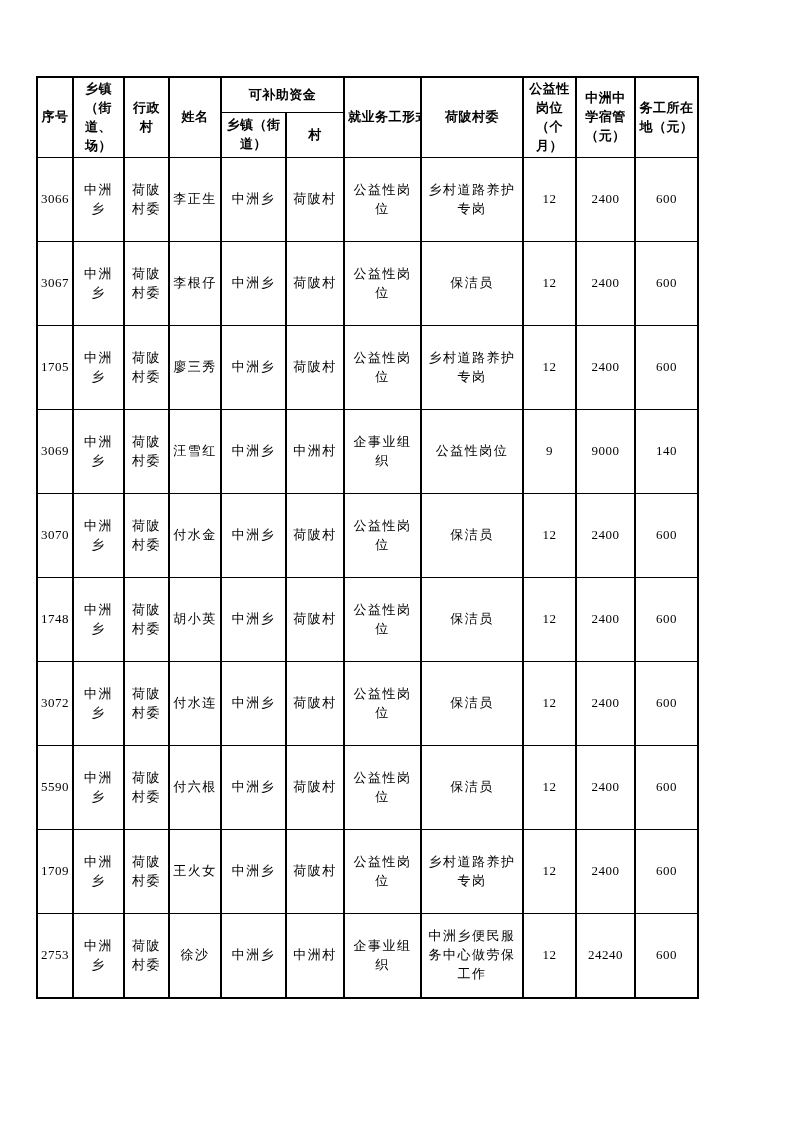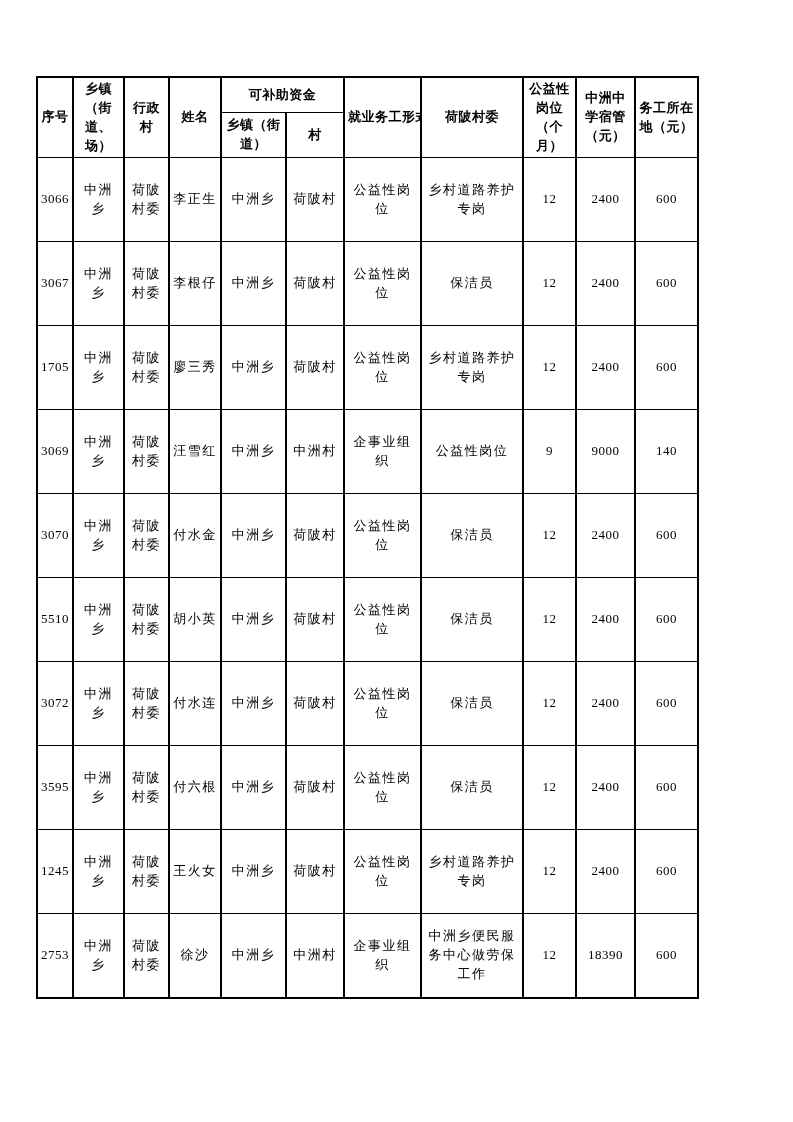--- a/index.html
+++ b/index.html
@@ -154,21 +154,21 @@
       <td>中洲乡</td>
       <td>荷陂村</td>
       <td>公益性岗位</td>
       <td>保洁员</td>
       <td class="num">12</td>
       <td class="num">2400</td>
       <td class="num">600</td>
     </tr>
 
     <tr>
-      <td class="num">5510</td>
+      <td class="num">1748</td>
       <td>中洲乡</td>
       <td>荷陂村委</td>
       <td>胡小英</td>
       <td>中洲乡</td>
       <td>荷陂村</td>
       <td>公益性岗位</td>
       <td>保洁员</td>
       <td class="num">12</td>
       <td class="num">2400</td>
       <td class="num">600</td>
@@ -182,35 +182,35 @@
       <td>中洲乡</td>
       <td>荷陂村</td>
       <td>公益性岗位</td>
       <td>保洁员</td>
       <td class="num">12</td>
       <td class="num">2400</td>
       <td class="num">600</td>
     </tr>
 
     <tr>
-      <td class="num">3595</td>
+      <td class="num">5590</td>
       <td>中洲乡</td>
       <td>荷陂村委</td>
       <td>付六根</td>
       <td>中洲乡</td>
       <td>荷陂村</td>
       <td>公益性岗位</td>
       <td>保洁员</td>
       <td class="num">12</td>
       <td class="num">2400</td>
       <td class="num">600</td>
     </tr>
 
     <tr>
-      <td class="num">1245</td>
+      <td class="num">1709</td>
       <td>中洲乡</td>
       <td>荷陂村委</td>
       <td>王火女</td>
       <td>中洲乡</td>
       <td>荷陂村</td>
       <td>公益性岗位</td>
       <td>乡村道路养护专岗</td>
       <td class="num">12</td>
       <td class="num">2400</td>
       <td class="num">600</td>
@@ -219,19 +219,19 @@
     <tr>
       <td class="num">2753</td>
       <td>中洲乡</td>
       <td>荷陂村委</td>
       <td>徐沙</td>
       <td>中洲乡</td>
       <td>中洲村</td>
       <td>企事业组织</td>
       <td>中洲乡便民服务中心做劳保工作</td>
       <td class="num">12</td>
-      <td class="num">18390</td>
+      <td class="num">24240</td>
       <td class="num">600</td>
     </tr>
   </tbody>
   </table>
 
 </div>
 
 </body></html>

